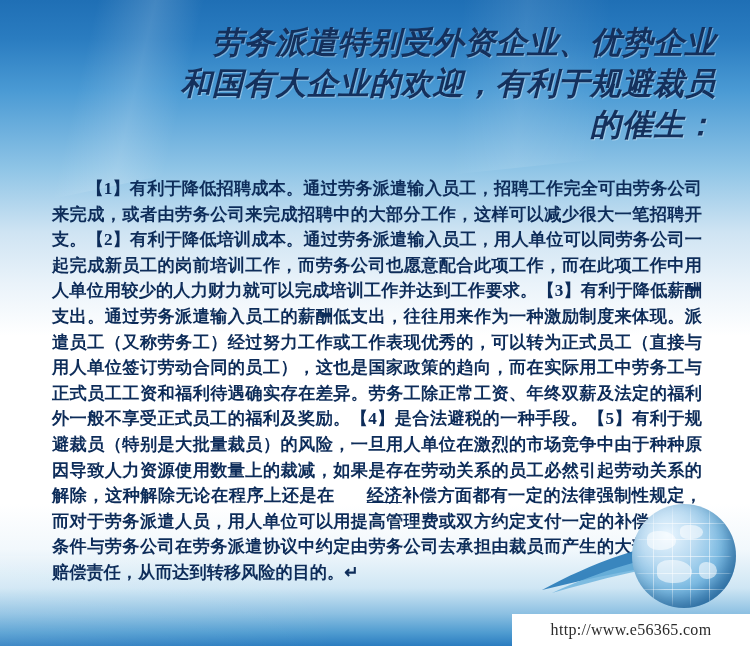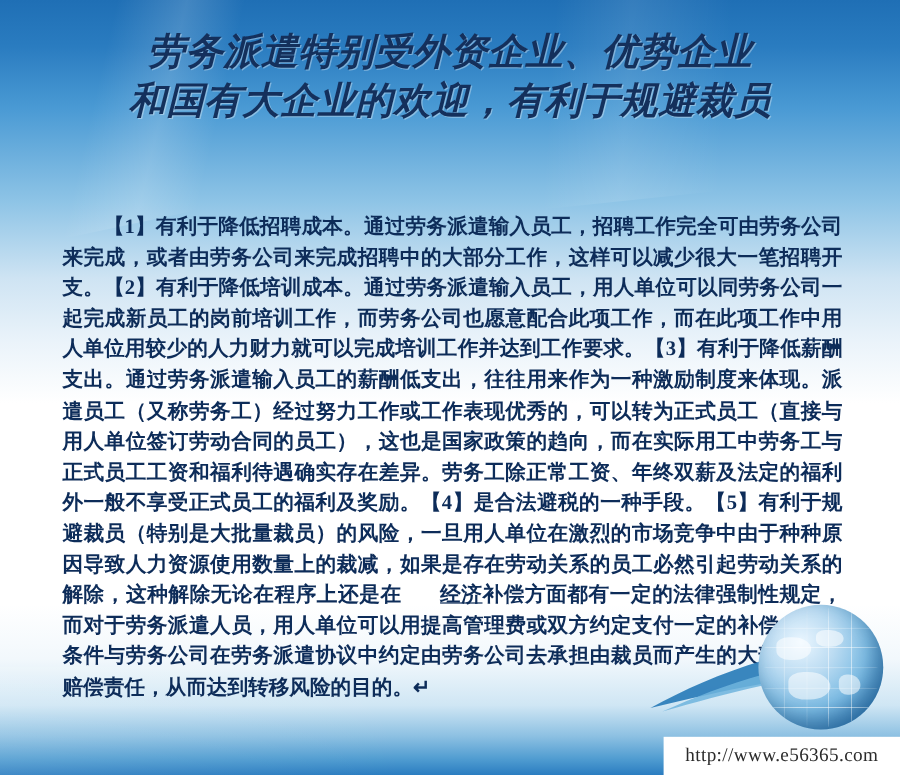--- a/index.html
+++ b/index.html
@@ -69,21 +69,21 @@
     text-align: center;
     font-family: "Liberation Serif", serif;
     font-weight: bold;
     font-style: italic;
     font-size: 31px;
     line-height: 41px;
     color: #14305c;
     letter-spacing: 0.5px;
     text-shadow: 1px 1px 0 rgba(255,255,255,0.35);
   }
-  .title-line { display: block; white-space: nowrap; }
+  .title-line { display: block; white-space: nowrap; text-align: right; }
   .title-line.l3 { text-indent: 0; }
 
   
   .body-text {
     position: absolute;
     top: 176px;
     left: 52px;
     width: 650px;
     font-family: "Liberation Serif", serif;
     font-size: 17.2px;
@@ -147,21 +147,21 @@
     bottom: 18px;
     width: 190px;
     height: 74px;
   }
 
   
   .watermark {
     position: absolute;
     right: 0;
     bottom: 0;
-    width: 197px;
+    width: 238px;
     height: 32px;
     background: #ffffff;
     display: flex;
     align-items: center;
     justify-content: center;
     font-family: "Liberation Serif", serif;
     font-size: 16px;
     color: #2b2b2b;
     letter-spacing: 0.3px;
   }
@@ -171,20 +171,21 @@
 
 <div class="slide">
 
   <div class="streak streak-a"></div>
   <div class="streak streak-b"></div>
   <div class="streak streak-bottom"></div>
 
   <div class="title">
     <span class="title-line l1">劳务派遣特别受外资企业、优势企业</span>
     <span class="title-line l2">和国有大企业的欢迎，有利于规避裁员</span>
+    <span class="title-line l3">的催生：</span>
   </div>
 
   <div class="body-text">
     <p><span>【1】有利于降低招聘成本。通过劳务派遣输入员工，招聘工作完全可由劳务公司来完成，或者由劳务公司来完成招聘中的大部分工作，这样可以减少很大一笔招聘开支。【2】有利于降低培训成本。通过劳务派遣输入员工，用人单位可以同劳务公司一起完成新员工的岗前培训工作，而劳务公司也愿意配合此项工作，而在此项工作中用人单位用较少的人力财力就可以完成培训工作并达到工作要求。【3】有利于降低薪酬支出。通过劳务派遣输入员工的薪酬低支出，往往用来作为一种激励制度来体现。派遣员工（又称劳务工）经过努力工作或工作表现优秀的，可以转为正式员工（直接与用人单位签订劳动合同的员工），这也是国家政策的趋向，而在实际用工中劳务工与正式员工工资和福利待遇确实存在差异。劳务工除正常工资、年终双薪及法定的福利外一般不享受正式员工的福利及奖励。【4】是合法避税的一种手段。【5】有利于规避裁员（特别是大批量裁员）的风险，一旦用人单位在激烈的市场竞争中由于种种原因导致人力资源使用数量上的裁减，如果是存在劳动关系的员工必然引起劳动关系的解除，这种解除无论在程序上还是在</span><span class="u">经济</span><span>补偿方面都有一定的法律强制性规定，而对于劳务派遣人员，用人单位可以用提高管理费或双方约定支付一定的补偿金作为条件与劳务公司在劳务派遣协议中约定由劳务公司去承担由裁员而产生的大部分经济赔偿责任，从而达到转移风险的目的。↵</span></p>
   </div>
 
   <div class="globe-wrap">
     <svg class="swoosh" viewBox="0 0 190 74" xmlns="http://www.w3.org/2000/svg">
       <path d="M2 70 C 50 44, 104 22, 188 12 L 166 40 C 104 46, 52 58, 2 70 Z" fill="#2f7fba" opacity="0.95"></path>
       <path d="M12 73 C 58 52, 110 34, 178 26 L 170 38 C 110 46, 58 60, 12 73 Z" fill="#6fb4dd" opacity="0.85"></path>

